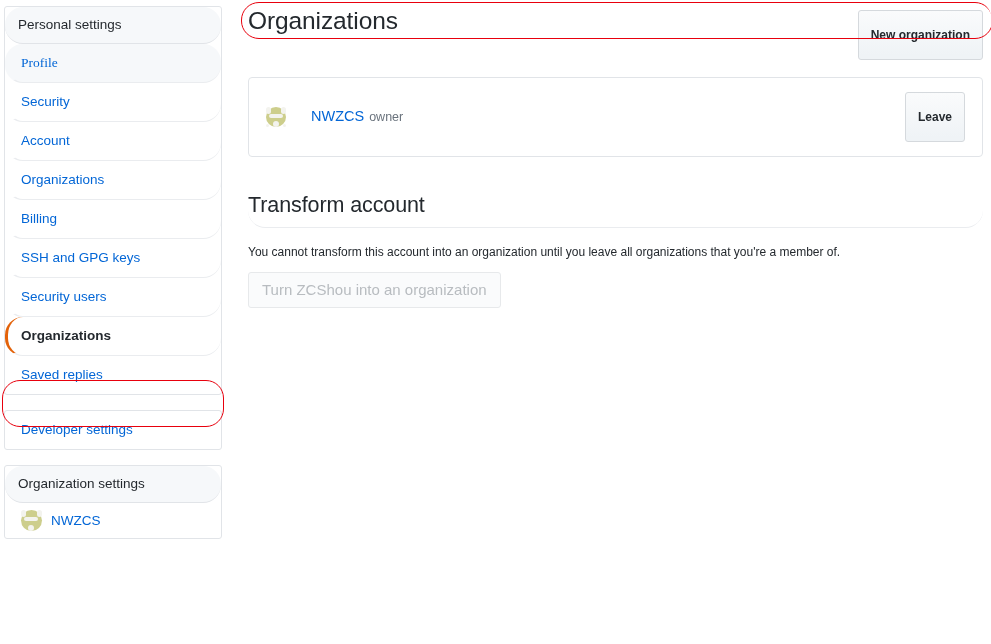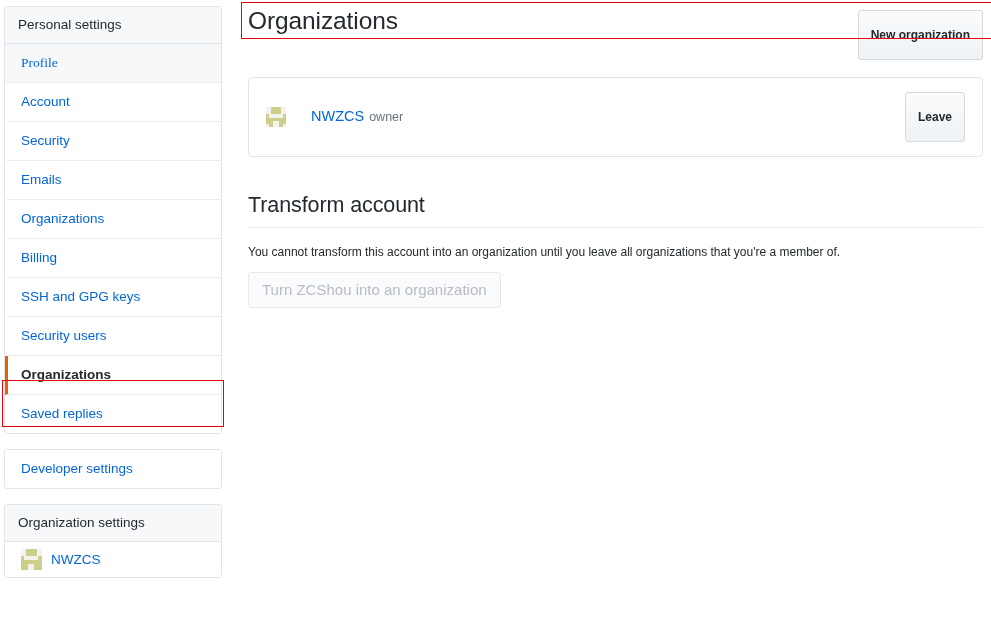--- a/index.html
+++ b/index.html
@@ -1,15 +1,15 @@
 <!DOCTYPE html>
 <html><head>
 <meta charset="utf-8">
 <style>
-  * { box-sizing: border-box; }
+  * { box-sizing: border-box; border-radius: 18px; }
   html, body {
     margin: 0; padding: 0;
     width: 991px; height: 644px;
     background: #ffffff;
     font-family: "Liberation Sans", sans-serif;
     overflow: hidden;
   }
   .page { position: relative; width: 991px; height: 644px; }
 
   
@@ -172,23 +172,22 @@
 <body>
 
 <div class="page">
 
   <div class="sidebar">
 
     <div class="nav-group">
       <div class="nav-head">Personal settings</div>
 
       <a class="nav-item tinted" href="#">Profile</a>
+      <a class="nav-item" href="#">Security</a>
       <a class="nav-item" href="#">Account</a>
-      <a class="nav-item" href="#">Security</a>
-      <a class="nav-item" href="#">Emails</a>
       <a class="nav-item" href="#">Organizations</a>
       <a class="nav-item" href="#">Billing</a>
       <a class="nav-item" href="#">SSH and GPG keys</a>
       <a class="nav-item" href="#">Security users</a>
       <a class="nav-item selected" href="#">Organizations</a>
       <a class="nav-item" href="#">Saved replies</a>
     </div>
 
     <div class="nav-group">
       <a class="nav-item" href="#">Developer settings</a>

